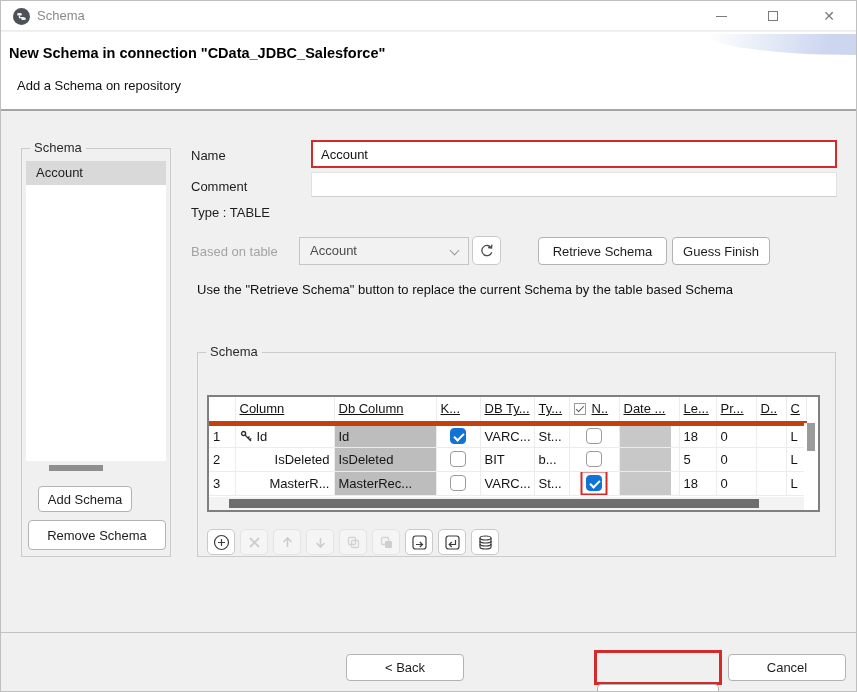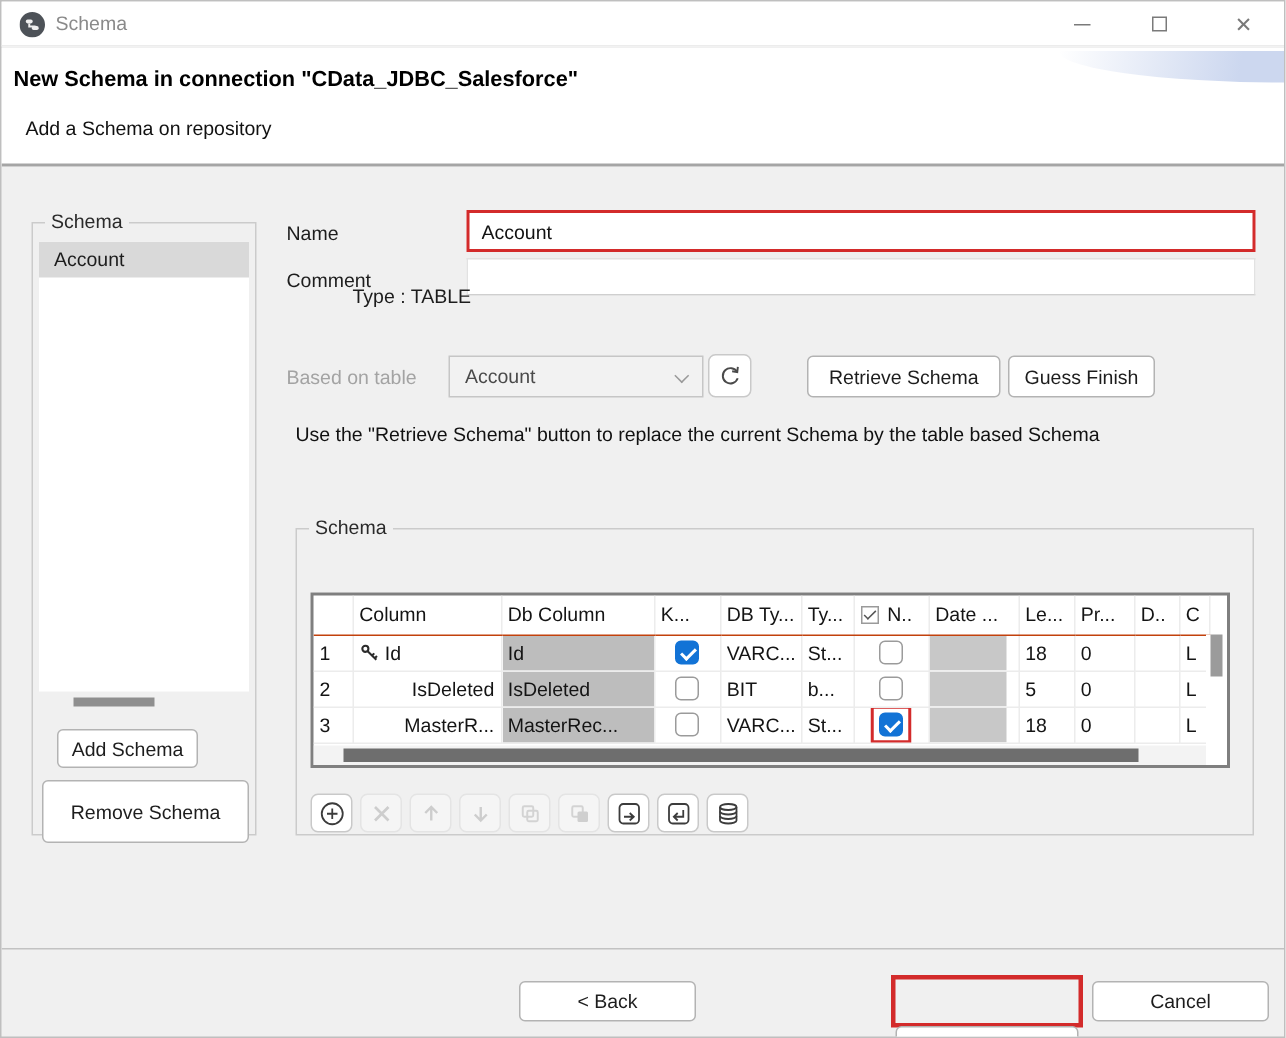--- a/index.html
+++ b/index.html
@@ -28,38 +28,38 @@
   .group-label { position:absolute; top:-9px; left:8px; background:#f0f0f0; padding:0 4px; color:#2a2a2a; }
   
   #left-group { left:20px; top:147px; width:150px; height:409px; }
   #schema-list { position:absolute; left:4px; top:12px; width:140px; height:300px; background:#fff; overflow:hidden; }
   .list-item { height:24px; line-height:24px; padding-left:10px; }
   .list-item.selected { background:#d9d9d9; }
   #list-hscroll { position:absolute; left:4px; top:316px; width:140px; height:7px; }
   #list-hscroll .thumb { position:absolute; left:23px; top:0; width:54px; height:6px; background:#8f8f8f; }
   .btn { background:#fff; border:1px solid #b3b3b3; border-radius:4px; font-family:inherit; font-size:13px; color:#1d1d1d; cursor:pointer; }
   #add-schema-btn { position:absolute; left:16px; top:337px; width:94px; height:26px; }
-  #remove-schema-btn { position:absolute; left:6px; top:371px; width:138px; height:42px; }
+  #remove-schema-btn { position:absolute; left:6px; top:371px; width:138px; height:30px; }
   
   .form-label { position:absolute; left:190px; color:#1d1d1d; }
   #name-input { position:absolute; left:310px; top:139px; width:526px; height:28px; border:2px solid #d32b2b; background:#fff; padding:0 8px; font:13px "Liberation Sans",sans-serif; color:#111; }
   #comment-input { position:absolute; left:310px; top:171px; width:526px; height:25px; border:1px solid #e2e2e2; border-bottom-color:#cfcfcf; background:#fff; padding:0 8px; font:13px "Liberation Sans",sans-serif; }
   #based-select { position:absolute; left:298px; top:236px; width:170px; height:28px; background:#f2f2f2; border:1px solid #c6c6c6; color:#4a4a4a; line-height:26px; padding:0 10px; }
   #based-select .chev { position:absolute; right:10px; top:9px; width:7px; height:7px; border-right:1.4px solid #9a9a9a; border-bottom:1.4px solid #9a9a9a; transform:rotate(45deg); }
   #refresh-btn { position:absolute; left:471px; top:235px; width:29px; height:29px; border:1px solid #c9c9c9; border-radius:5px; background:#fff; display:flex; align-items:center; justify-content:center; }
   #retrieve-btn { position:absolute; left:537px; top:236px; width:129px; height:28px; }
   #guess-btn { position:absolute; left:671px; top:236px; width:98px; height:28px; }
   #note-text { position:absolute; left:196px; top:281px; width:630px; color:#111; }
   
   #schema-group { left:196px; top:351px; width:639px; height:205px; }
   
   #table-wrap { position:absolute; left:9px; top:42px; width:613px; height:117px; border:2px solid #7f7f7f; background:#fff; overflow:hidden; }
   #grid { border-collapse:collapse; table-layout:fixed; width:597px; }
   #grid td, #grid th { border-right:1px solid #ececec; border-bottom:1px solid #ececec; height:24px; padding:0 4px; font-weight:normal; text-align:left; white-space:nowrap; overflow:hidden; font-size:13px; color:#141414; }
-  #grid thead th { height:26px; border-bottom:1px solid #c2410c; }
+  #grid thead th { height:26px; border-bottom:5px solid #c2410c;text-decoration:underline; }
   .cell-right { text-align:right !important; }
   .cell-center { text-align:center !important; }
   td.graybg { background:#bdbdbd; }
   td.datecell { padding:0 !important; }
   td.datecell .block { display:block; width:calc(100% - 8px); height:100%; background:#c8c8c8; }
   
   .cb { display:inline-block; width:16px; height:16px; border:1px solid #9b9b9b; border-radius:4px; background:#fff; vertical-align:middle; position:relative; }
   .cb.checked { background:#1273d6; border-color:#1273d6; }
   .cb.checked::after { content:""; position:absolute; left:5px; top:2px; width:4px; height:8px; border-right:2px solid #fff; border-bottom:2px solid #fff; transform:rotate(45deg); }
   .mini-cb { display:inline-block; width:12px; height:12px; border:1px solid #9a9a9a; background:#fff; position:relative; vertical-align:-2px; margin-right:6px; }
@@ -123,21 +123,21 @@
         <div class="thumb"></div>
       </div>
     <button class="btn" id="add-schema-btn">Add Schema</button>
     <button class="btn" id="remove-schema-btn">Remove Schema</button>
   </div>
 
   <span class="form-label" style="top:147px;">Name</span>
   <input id="name-input" value="Account" style="">
   <span class="form-label" style="top:178px;">Comment</span>
   <input id="comment-input" value="" style="">
-  <span class="form-label" style="top:189px;margin-left:44px;">Type : TABLE</span>
+  <span class="form-label" style="top:204px;">Type : TABLE</span>
 
   <span class="form-label" style="top:243px; color:#a3a3a3;">Based on table</span>
   <div id="based-select">
     <span>Account</span>
     <span class="chev"></span>
   </div>
   <button id="refresh-btn">
     <svg width="16" height="16" viewBox="0 0 16 16">
       <path d="M12.8 9.2 A5.1 5.1 0 1 1 12.4 5" fill="none" stroke="#4a4a4a" stroke-width="1.3"></path>
       <path d="M12.9 1.6 l-0.4 3.5 -3.4 -0.6" fill="none" stroke="#4a4a4a" stroke-width="1.3"></path>

